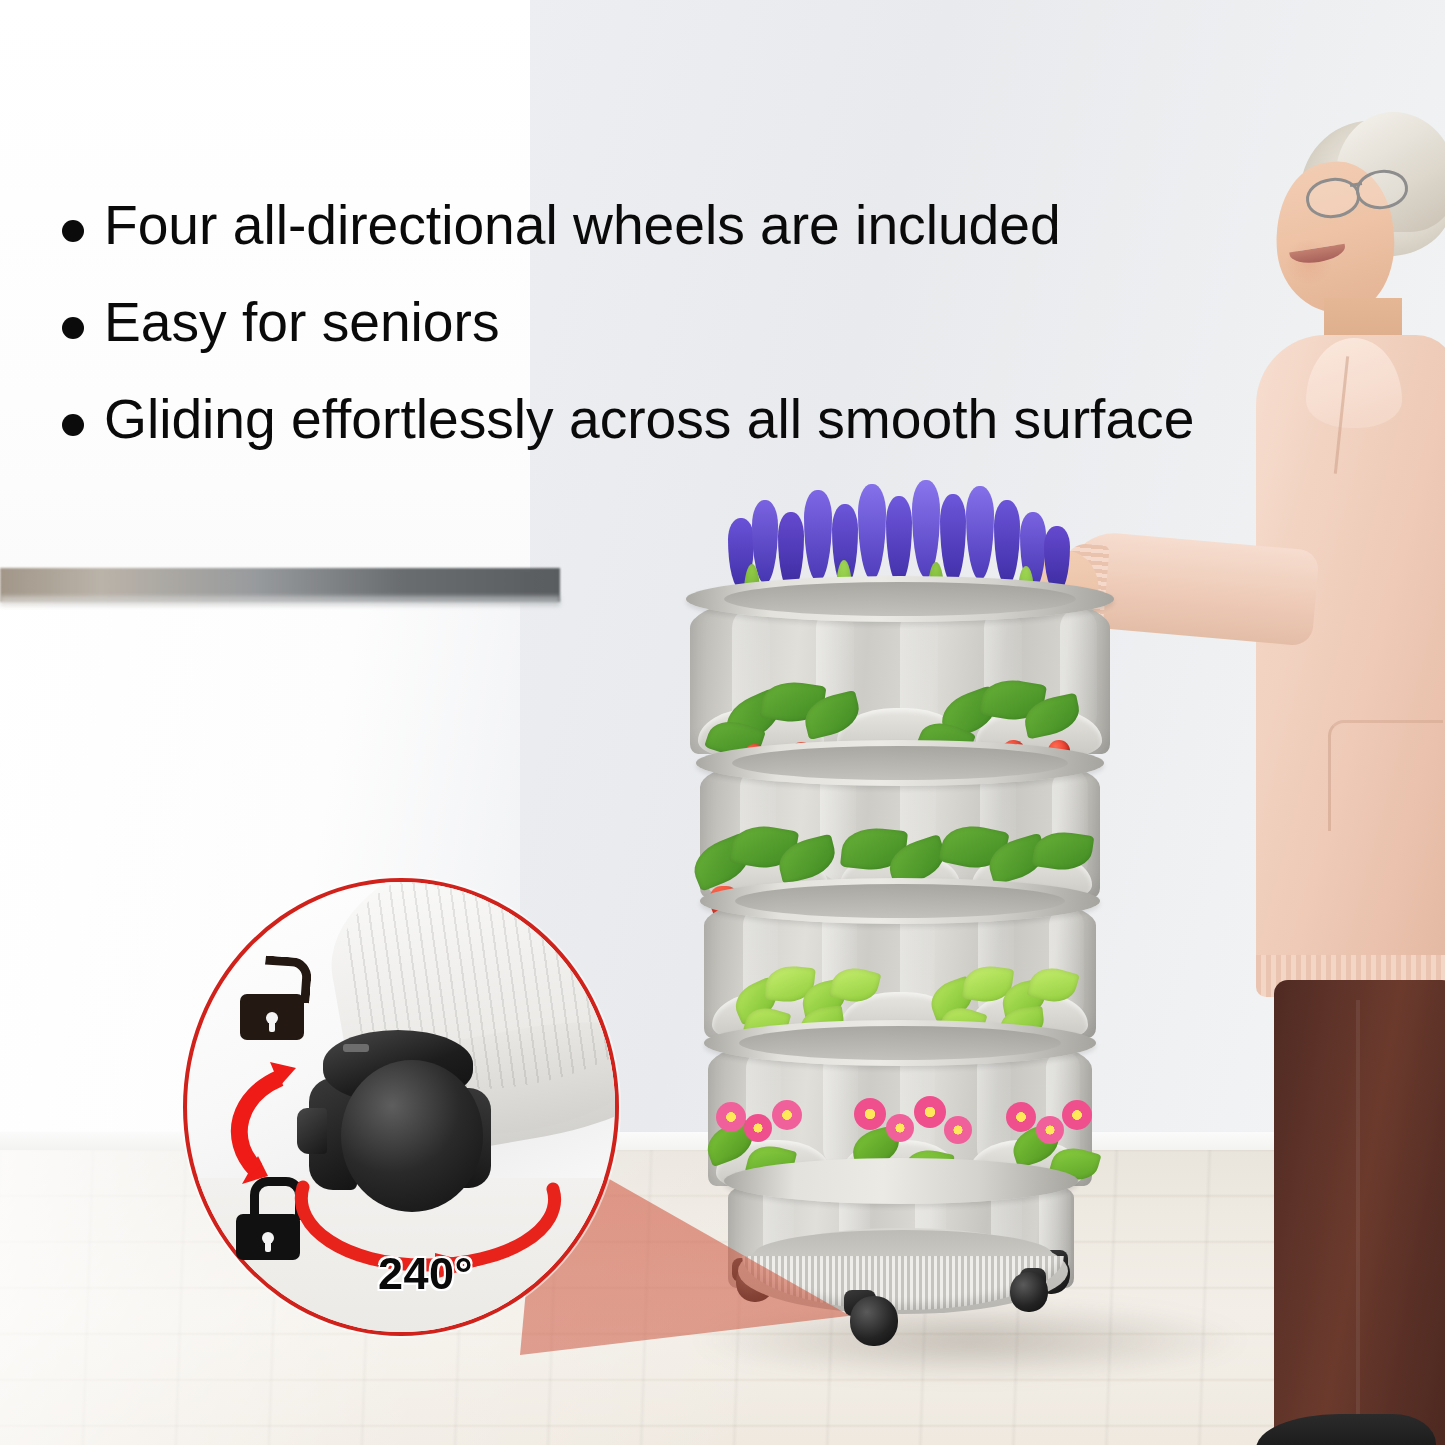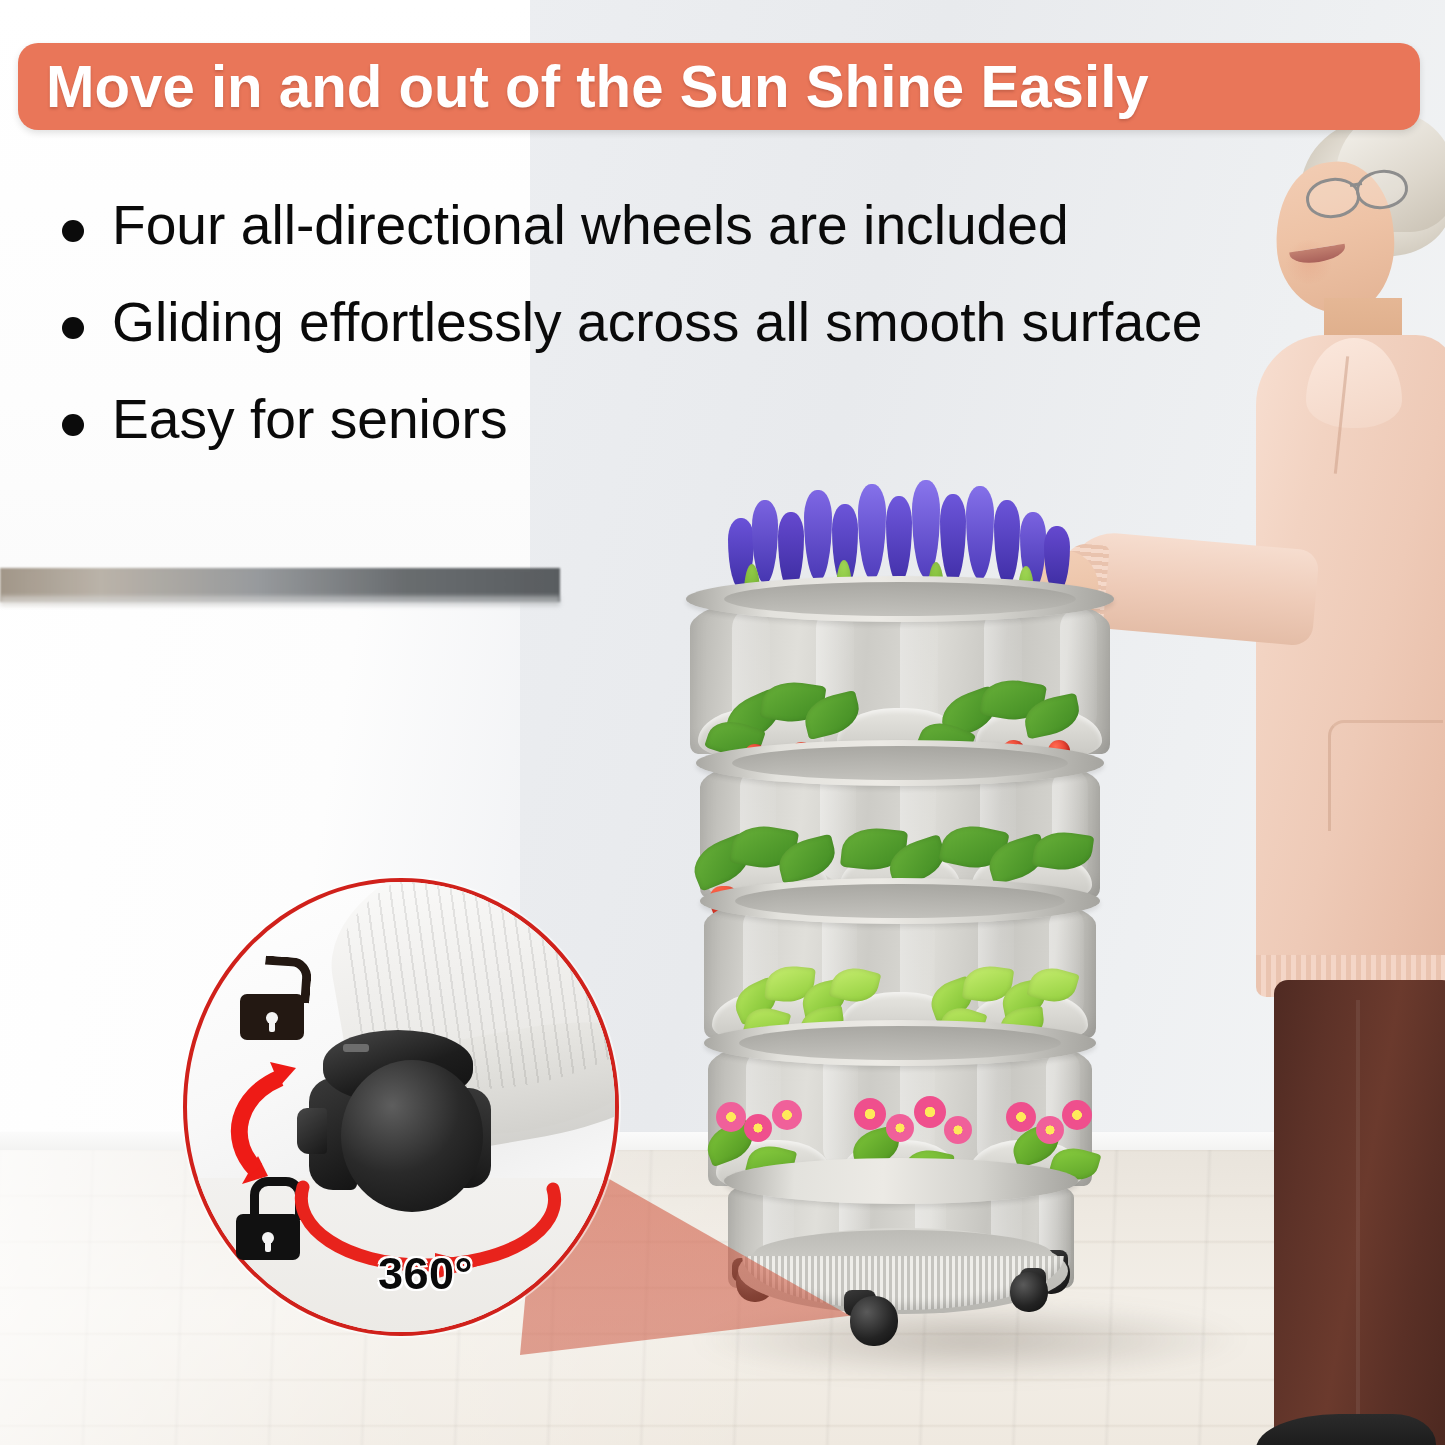--- a/index.html
+++ b/index.html
@@ -350,21 +350,21 @@
   .banner-text{
     font-family:"Liberation Sans", sans-serif;
     font-weight:bold;font-size:60px;color:#ffffff;
     margin-left:28px;white-space:nowrap;
     transform:scaleX(.97);transform-origin:left center;
     text-shadow:0 2px 3px rgba(120,50,35,.30);
   }
 
   
   .bullets{position:absolute;left:62px;top:196px;width:1360px;}
-  .bullet-row{display:flex;align-items:flex-start;height:97px;gap:8px;}
+  .bullet-row{display:flex;align-items:flex-start;height:97px;}
   .bullet-dot{
     width:22px;height:22px;border-radius:50%;background:#0b0b0b;
     margin-top:24px;margin-right:20px;flex:0 0 auto;
   }
   .bullet-text{
     font-family:"Liberation Sans", sans-serif;
     font-size:56px;color:#0a0a0a;line-height:1.05;white-space:nowrap;
     transform:scaleX(.985);transform-origin:left top;
   }
 </style>
@@ -635,34 +635,31 @@
     </svg>
   </div>
 
   <div class="rot-arrow">
     <svg width="300" height="130" viewBox="0 0 300 130" xmlns="http://www.w3.org/2000/svg">
       <path d="M18 22 C6 62, 60 100, 140 100 C222 100, 280 64, 268 24" stroke="#e8231c" stroke-width="13" fill="none" stroke-linecap="round"></path>
       <path d="M150 88 L196 100 L150 114 Z" fill="#e8231c"></path>
     </svg>
   </div>
 
-  <div class="label-360">360°</div>
-
-  <div class="banner">
-    <span class="banner-text">Move in and out of the Sun Shine Easily</span>
-  </div>
+  <div class="label-360">240°</div>
+
 
   <div class="bullets">
     <div class="bullet-row">
       <span class="bullet-dot"></span>
       <span class="bullet-text">Four all-directional wheels are included</span>
     </div>
     <div class="bullet-row">
       <span class="bullet-dot"></span>
-      <span class="bullet-text">Gliding effortlessly across all smooth surface</span>
+      <span class="bullet-text">Easy for seniors</span>
     </div>
     <div class="bullet-row">
       <span class="bullet-dot"></span>
-      <span class="bullet-text">Easy for seniors</span>
+      <span class="bullet-text">Gliding effortlessly across all smooth surface</span>
     </div>
   </div>
 
 </div>
 
 </body></html>

